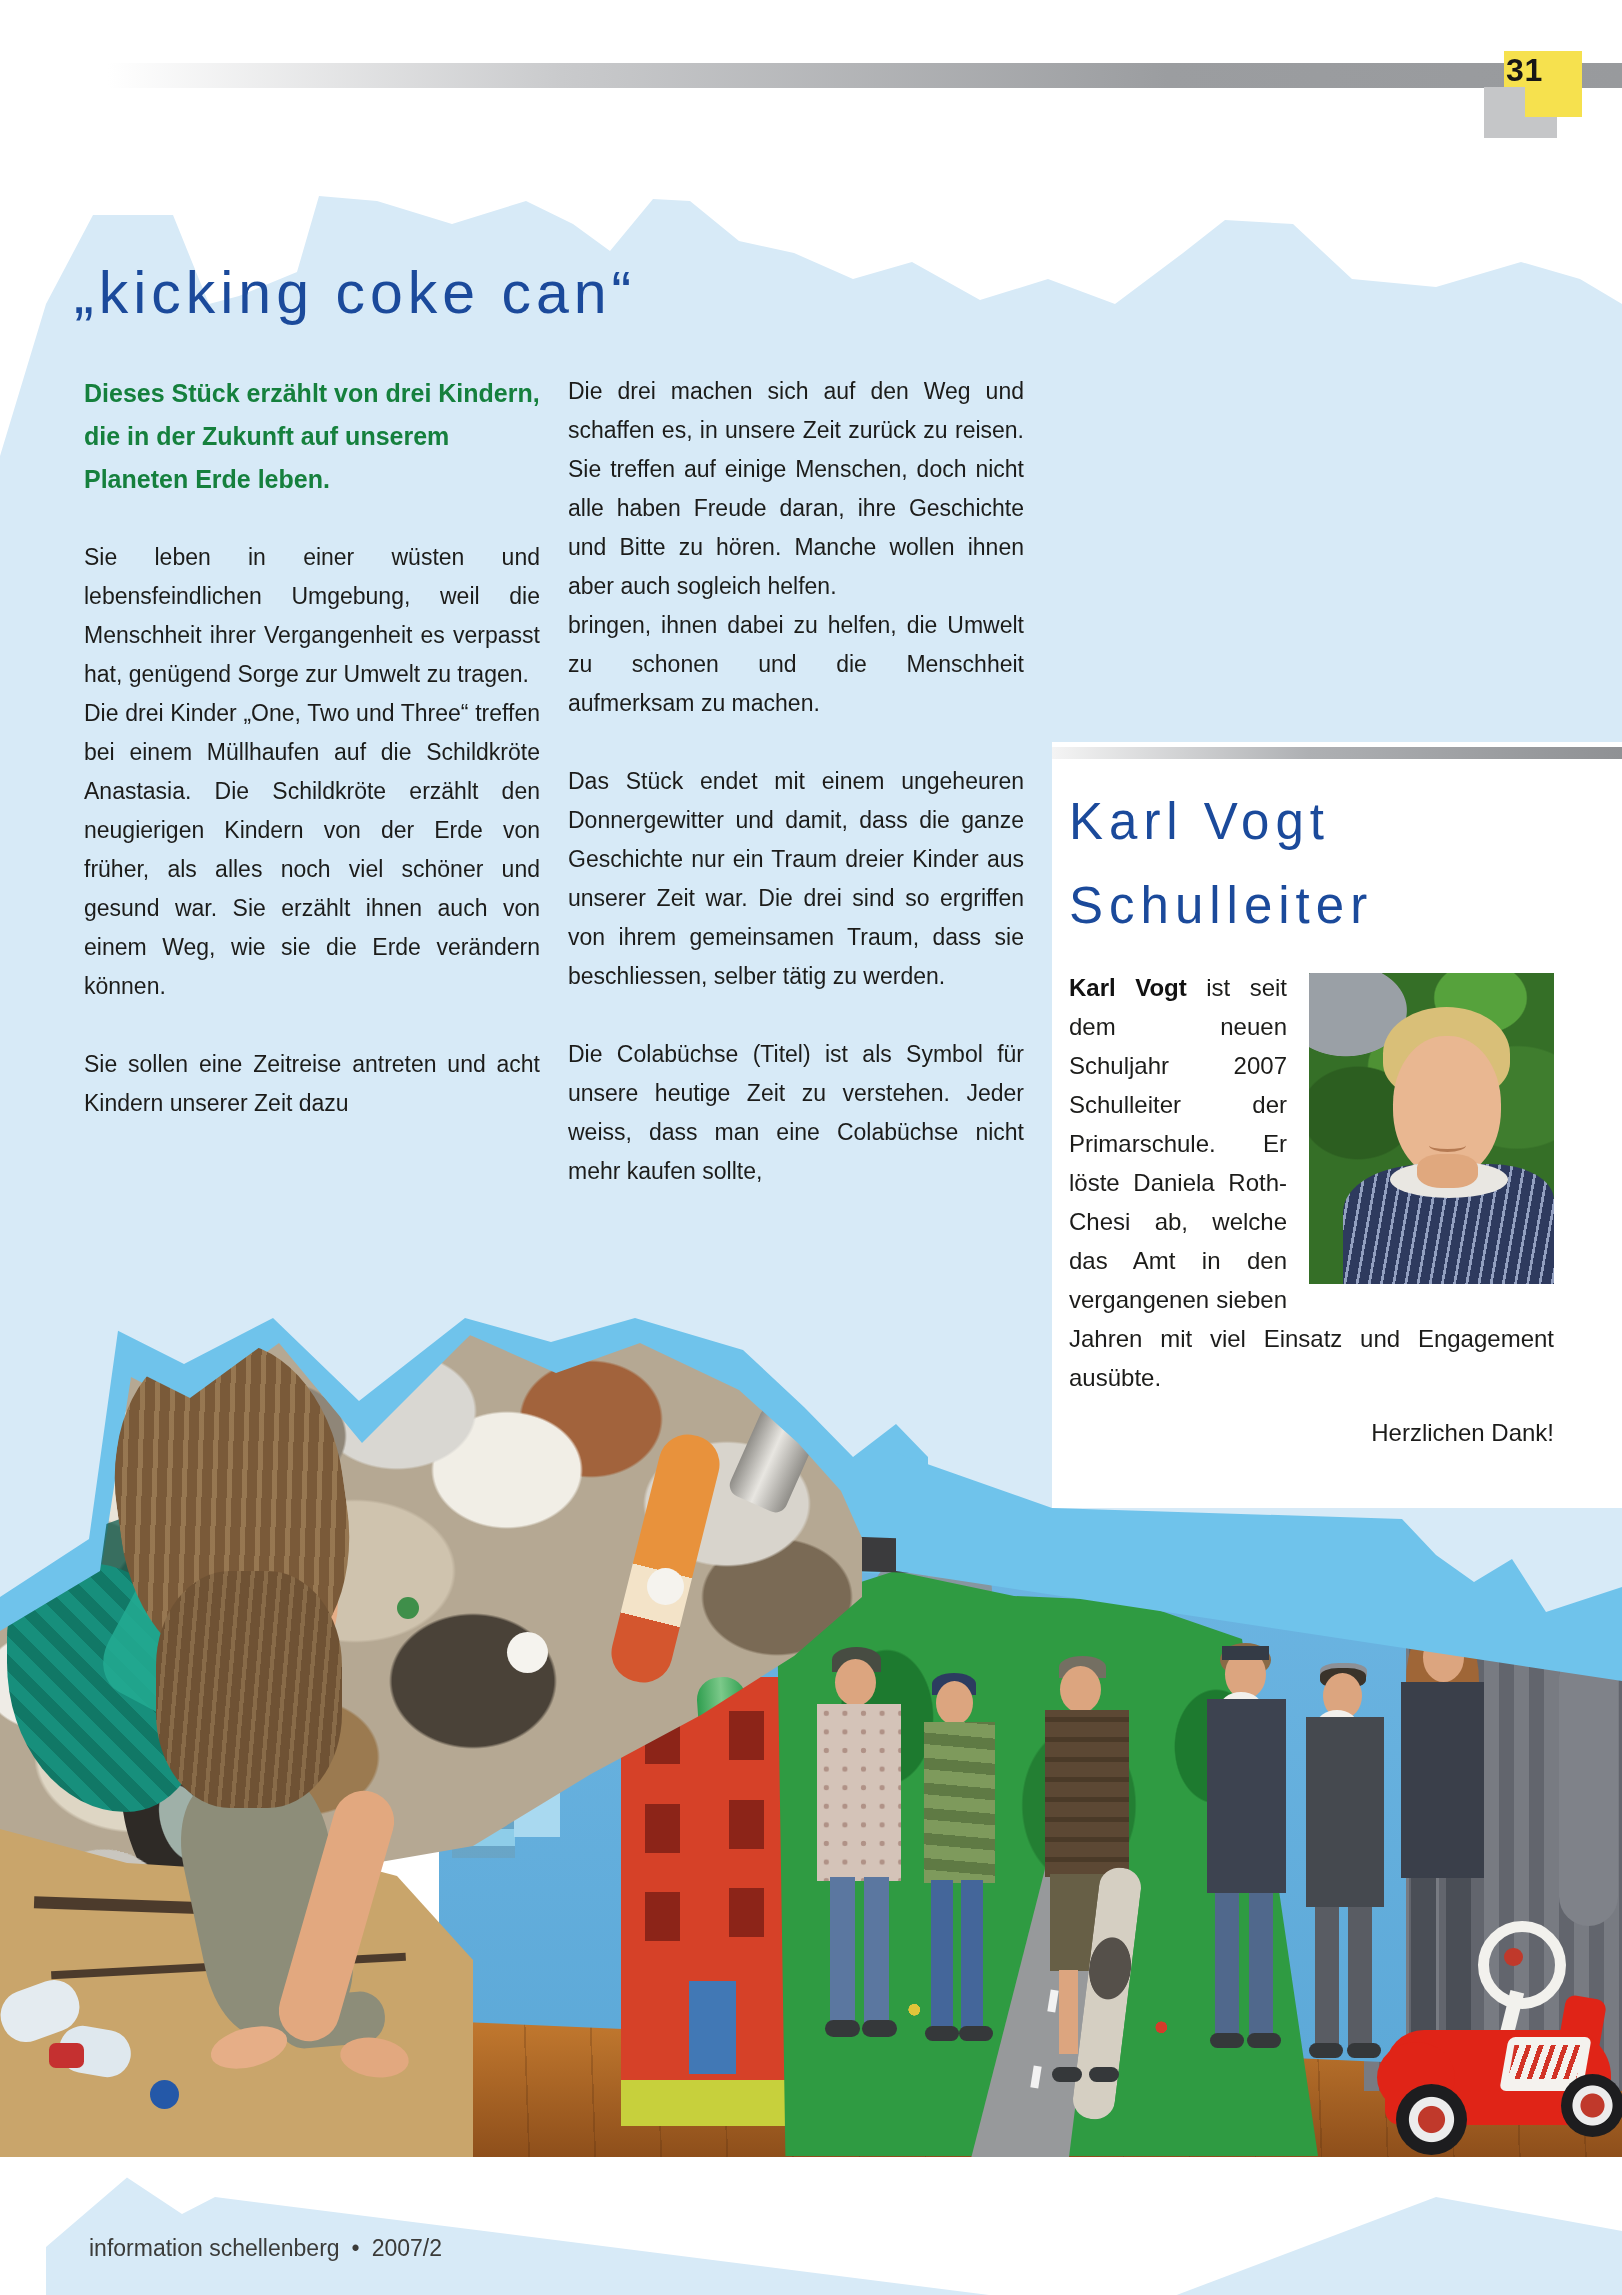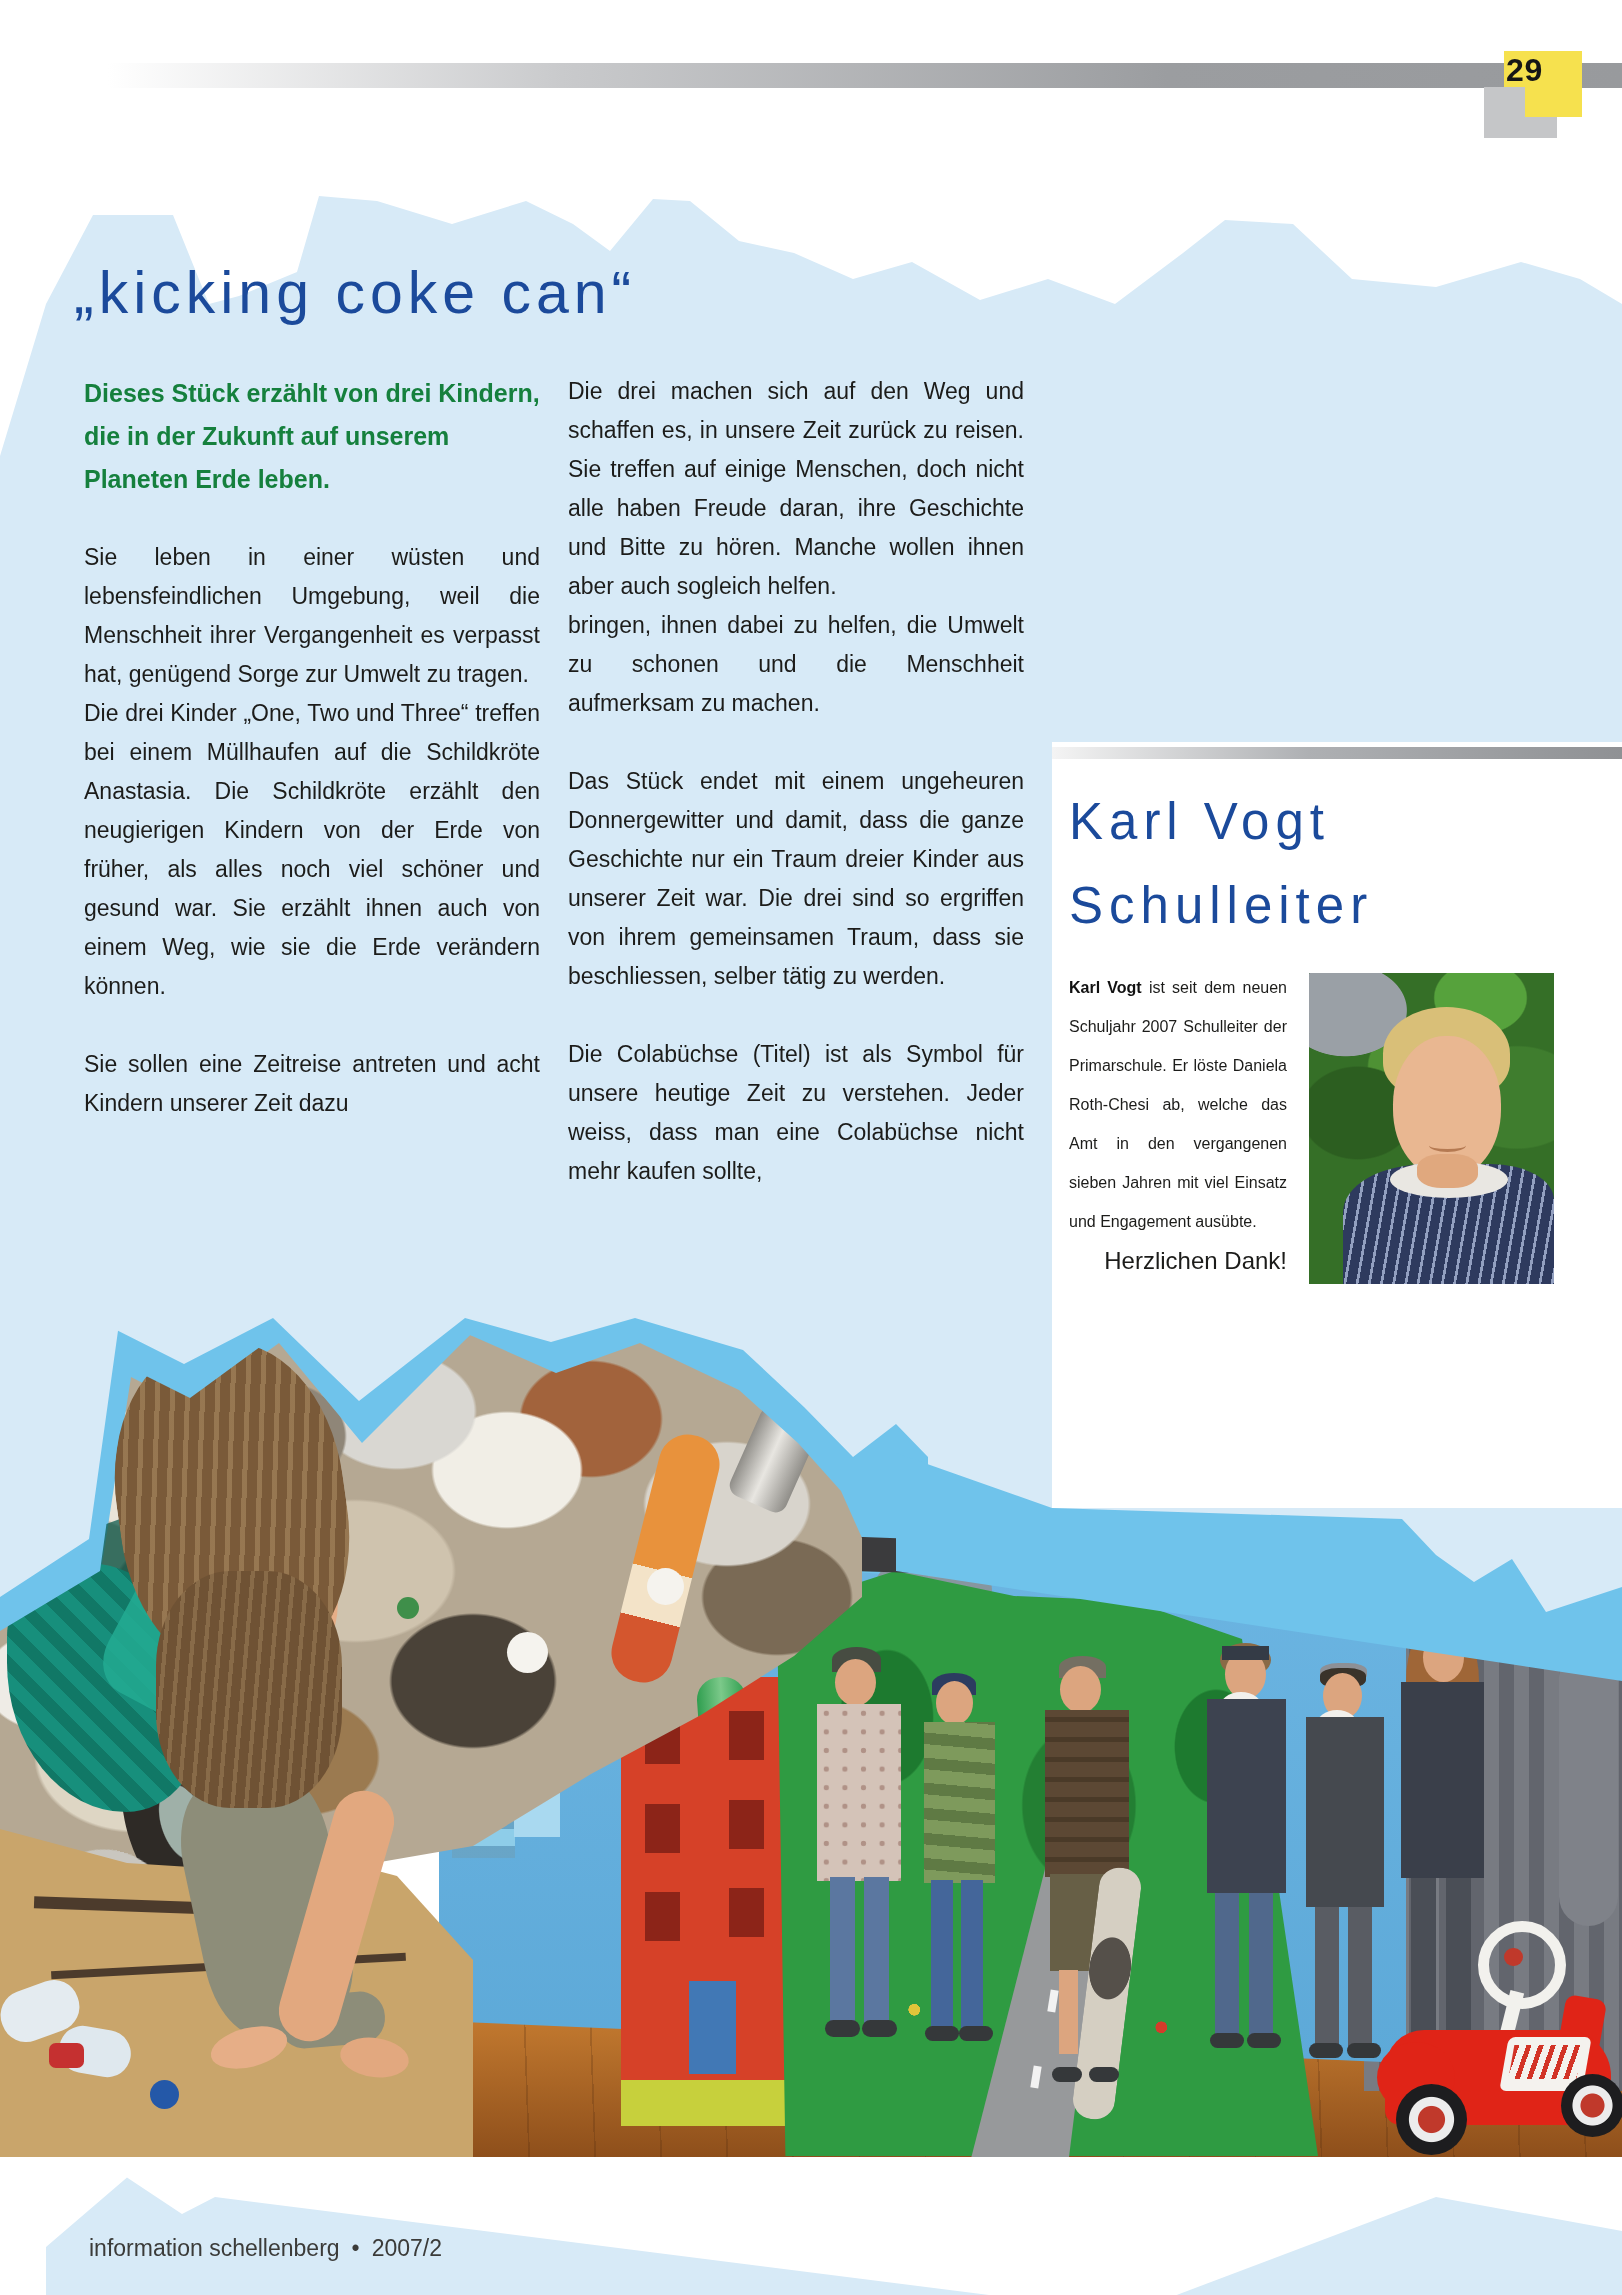--- a/index.html
+++ b/index.html
@@ -32,21 +32,21 @@
   #col2{left:568px;top:372px;}
   #col3{left:1066px;top:372px;}
   .intro{font-weight:bold;color:#15803d;font-size:25px;line-height:43px;margin:0 0 37px 0 !important;text-align:left !important;}
 
   
   #karl-box{left:1052px;top:742px;width:570px;height:766px;background:#ffffff;overflow:hidden;z-index:30;}
   #karl-bar{position:absolute;left:0;top:5px;width:570px;height:12px;
             background:linear-gradient(90deg,#f4f4f4,#aeb0b3 45%,#8f9194);}
   #karl-head{margin:38px 0 20px 17px;font-size:51px;line-height:84px;letter-spacing:6px;color:#1b4a9b;font-weight:400;}
   #karl-head span{display:block;}
-  #karl-article{margin:0 68px 0 17px;font-size:16px;line-height:39px;color:#1c1c1a;text-align:justify;}
+  #karl-article{margin:0 68px 16px 17px;font-size:24px;line-height:39px;color:#1c1c1a;text-align:justify;}
   #karl-article b{color:#111;}
   #karl-photo{float:right;width:245px;height:311px;margin:5px 0 10px 22px;position:relative;overflow:hidden;
      background:
        radial-gradient(101px 76px at 15% 12%,#9aa0a6 60%,transparent 61%),
        radial-gradient(76px 59px at 70% 8%,#56a23c 60%,transparent 62%),
        radial-gradient(93px 76px at 20% 45%,#2c5e20 60%,transparent 62%),
        radial-gradient(110px 84px at 85% 40%,#3f7d2e 60%,transparent 62%),
        radial-gradient(84px 68px at 45% 30%,#4e9134 60%,transparent 62%),
        #356f27;}
   .kp{position:absolute;}
@@ -209,21 +209,21 @@
 </style>
 </head>
 <body>
 
 <div id="page">
 
   <div id="topbar" class="abs"></div>
   <div id="num-yellow" class="abs"></div>
   <div id="num-gray" class="abs"></div>
   <div id="num-step" class="abs"></div>
-  <div id="num-text" class="abs">29</div>
+  <div id="num-text" class="abs">31</div>
 
   <div id="bg-blue" class="abs"></div>
 
   <div id="title" class="abs">„kicking coke can“</div>
 
   <div id="col1" class="col abs">
     <p class="intro">Dieses Stück erzählt von drei Kindern, die in der Zukunft auf unserem Planeten Erde leben.</p>
     <p>Sie leben in einer wüsten und lebensfeindlichen Umgebung, weil die Menschheit ihrer Vergangenheit es verpasst hat, genügend Sorge zur Umwelt zu tragen.</p>
     <p>Die drei Kinder „One, Two und Three“ treffen bei einem Müllhaufen auf die Schildkröte Anastasia. Die Schildkröte erzählt den neugierigen Kindern von der Erde von früher, als alles noch viel schöner und gesund war. Sie erzählt ihnen auch von einem Weg, wie sie die Erde verändern können.</p>
     <p class="gap">Sie sollen eine Zeitreise antreten und acht Kindern unserer Zeit dazu</p>

